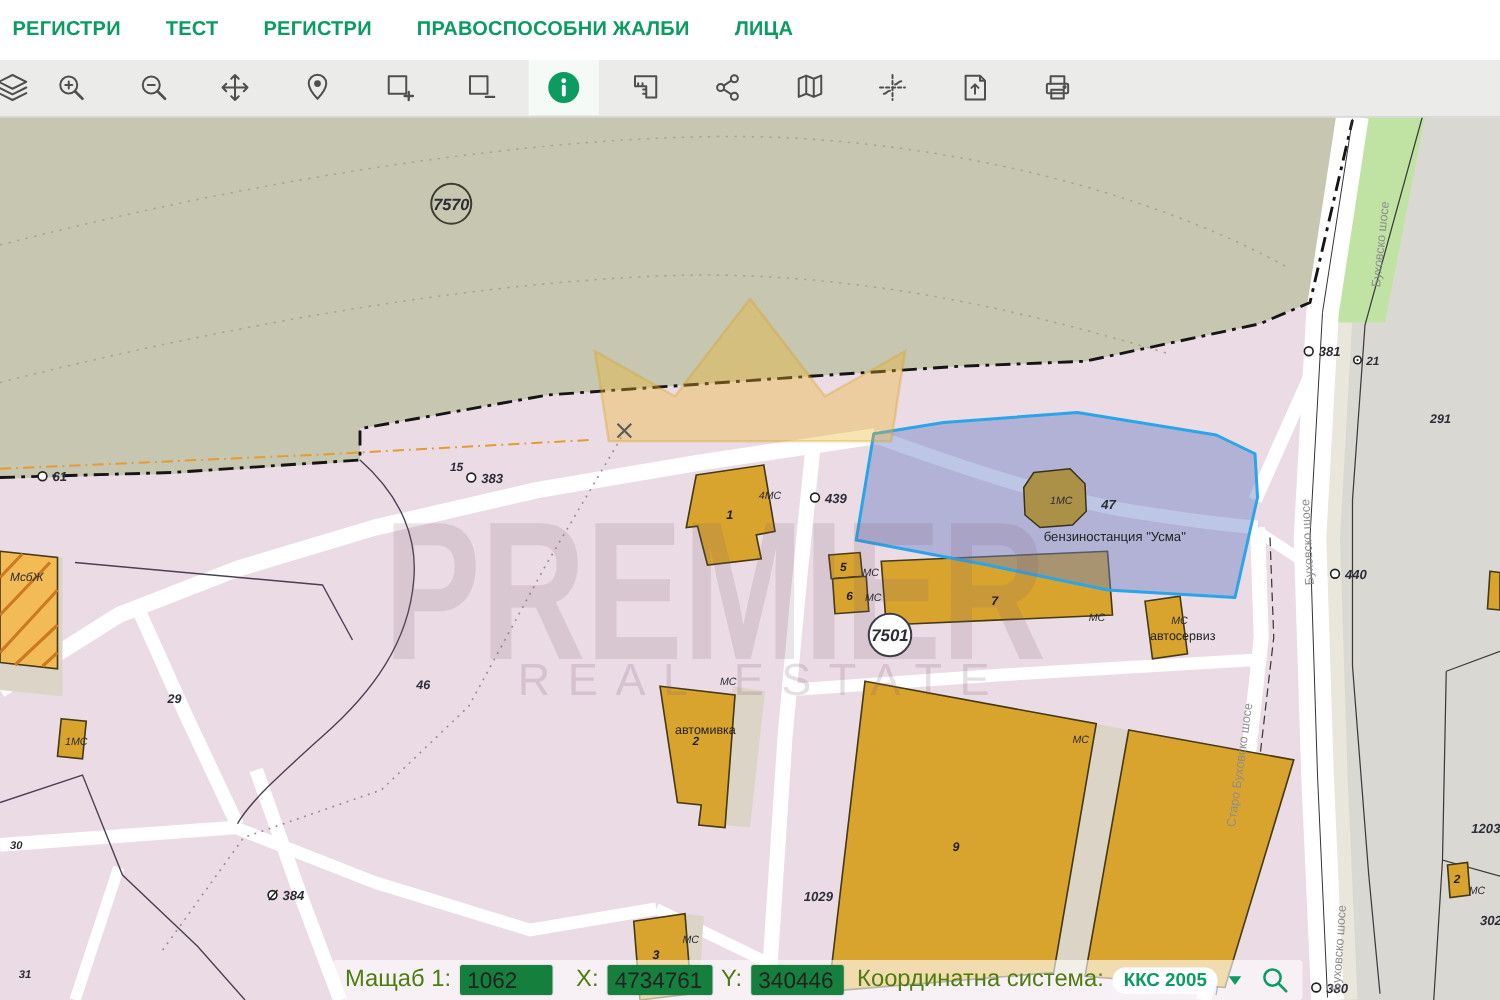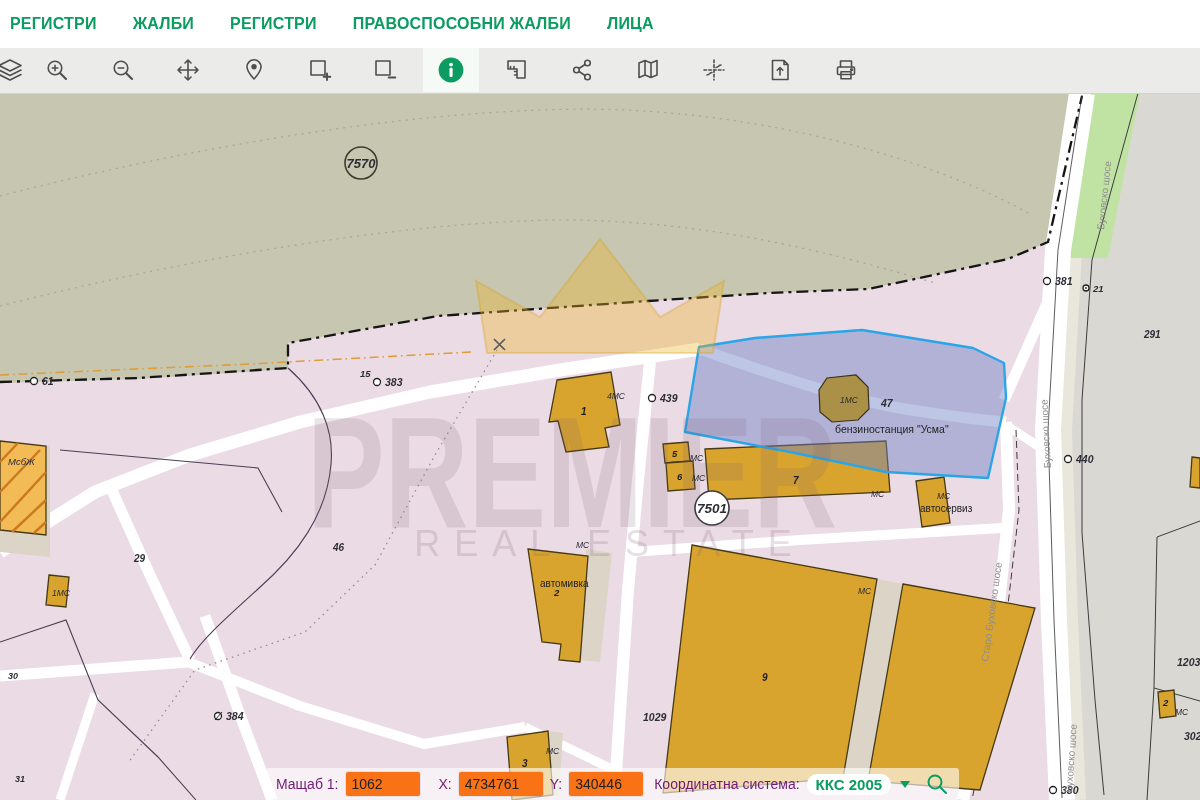--- a/index.html
+++ b/index.html
@@ -19,36 +19,36 @@
   #mapwrap{position:absolute;left:0;top:93px;width:1200px;height:707px;z-index:1;}
   svg text{font-family:"Liberation Sans",sans-serif;}
   .plabel{font-style:italic;font-weight:bold;fill:#2d2d36;}
   .blabel{font-style:italic;font-weight:bold;fill:#1f1f28;}
   .tlabel{font-style:italic;fill:#2a2a33;}
   .nlabel{fill:#222;}
   .slabel{fill:#8d8d8d;}
   
   #statusbar{position:absolute;left:266px;top:768px;height:32px;display:flex;align-items:center;gap:7px;
     padding:0 10px;background:rgba(255,255,255,0.62);border-radius:3px;z-index:40;}
-  #statusbar label{font-size:14px;color:#701a75;white-space:nowrap;}
-  #statusbar input{border:none;background:#f97316;height:22px;padding:1px 6px;font-size:14px;color:#222;
+  #statusbar label{font-size:19px;color:#4d7c0f;white-space:nowrap;}
+  #statusbar input{border:none;background:#15803d;height:22px;padding:1px 6px;font-size:18px;color:#222;
     border-radius:2px;box-shadow:0 0 0 1px rgba(0,0,0,0.07);font-family:"Liberation Sans",sans-serif;}
   #crsbox{background:#fff;padding:2px 9px;border-radius:10px;color:#0a9c60;font-weight:bold;font-size:15px;}
   #crs-arrow{width:0;height:0;border-left:5px solid transparent;border-right:5px solid transparent;
     border-top:7px solid #0a9c60;cursor:pointer;margin-left:2px;}
   #search-btn{cursor:pointer;display:flex;align-items:center;margin-left:8px;}
 </style>
 </head>
 <body>
 
 <div id="app">
 
   <nav id="topnav">
     <a>РЕГИСТРИ</a>
-    <a>ЖАЛБИ</a>
+    <a>ТЕСТ</a>
     <a>РЕГИСТРИ</a>
     <a>ПРАВОСПОСОБНИ ЖАЛБИ</a>
     <a>ЛИЦА</a>
   </nav>
 
   <div id="toolbar">
     <div class="tool" style="left:-18px">
       <svg width="26" height="26" viewBox="0 0 26 26">
         <path d="M13,3 L24,8.5 L13,14 L2,8.5 Z M2,13 L13,18.5 L24,13 M2,17.5 L13,23 L24,17.5"></path>
       </svg>

